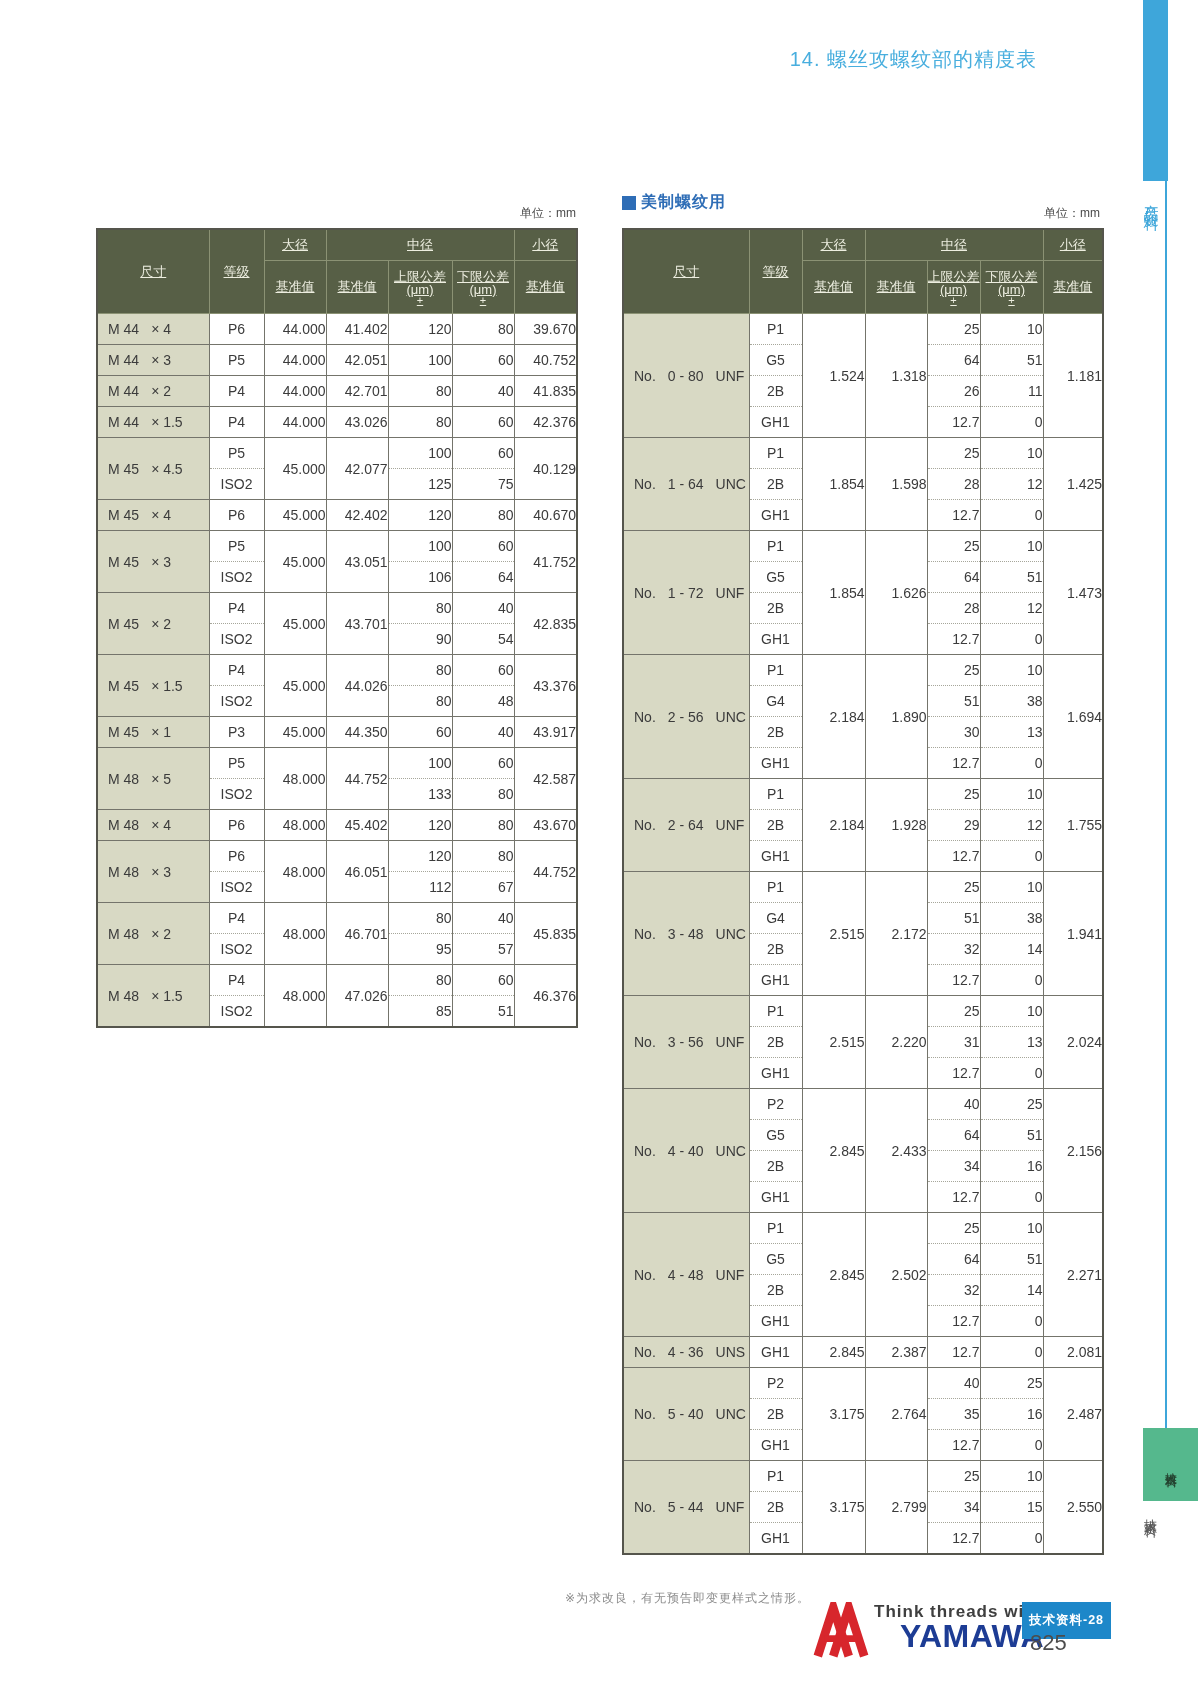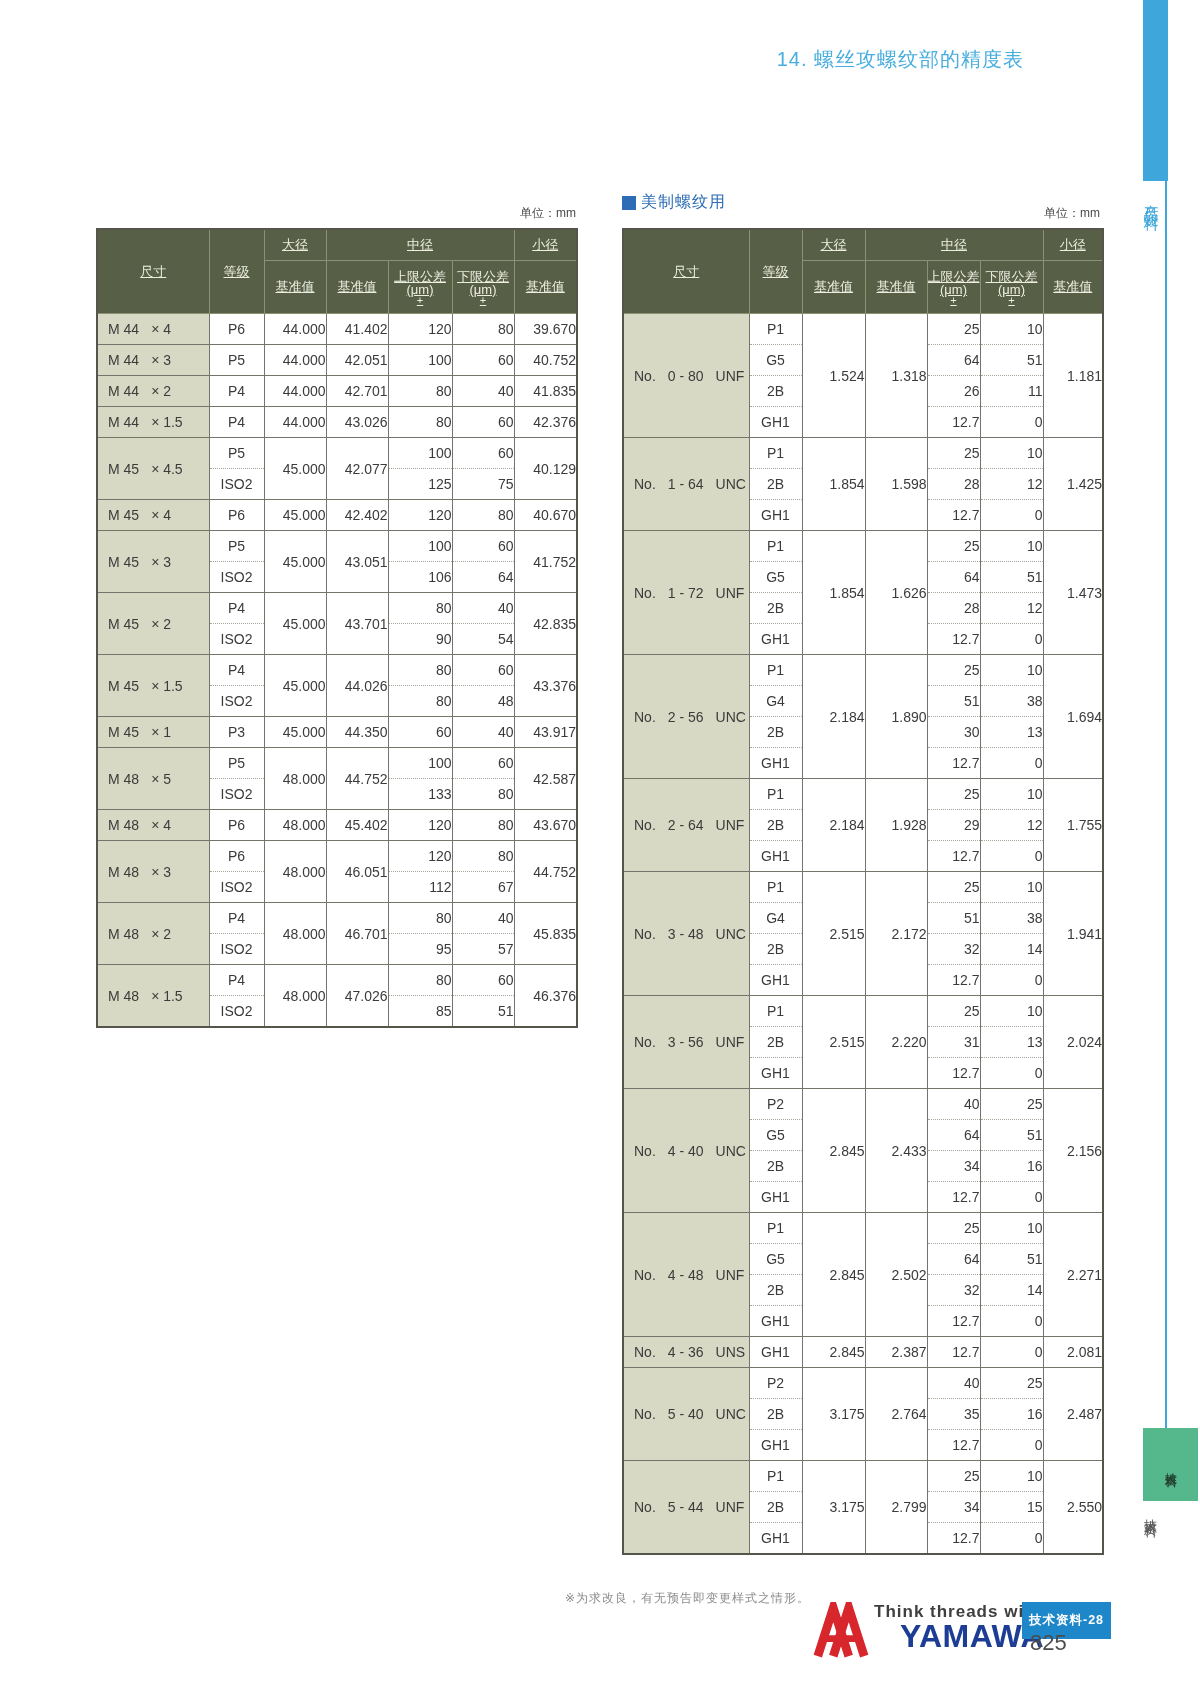--- a/index.html
+++ b/index.html
@@ -3,31 +3,31 @@
 <meta charset="utf-8">
 <style>
   html,body{margin:0;padding:0;}
   body{
     width:1200px;height:1698px;position:relative;background:#ffffff;
     font-family:"Liberation Sans","DejaVu Sans",sans-serif;
     color:#3b3b3b;overflow:hidden;
   }
   
   .page-title{
-    position:absolute;top:46px;right:176px;
+    position:absolute;top:46px;right:163px;
     font-size:20px;letter-spacing:1px;color:#48aede;
   }
   
   .unit-label{position:absolute;top:205px;font-size:12px;color:#4a4a4a;text-align:right;}
   .unit-left{left:96px;width:480px;}
   .unit-right{left:622px;width:478px;}
   
   .section-title{position:absolute;top:192px;left:622px;display:flex;align-items:center;gap:5px;}
   .section-title .sq{width:14px;height:14px;background:#2e6db6;}
-  .section-title .txt{font-size:16px;font-weight:400;color:#2e6db6;letter-spacing:1px;text-align:center;}
+  .section-title .txt{font-size:16px;font-weight:700;color:#2e6db6;letter-spacing:1px;text-align:center;}
   
   .tbl-wrap{position:absolute;}
   #metric-wrap{left:96px;top:228px;}
   #unified-wrap{left:622px;top:228px;}
   table.dtable{border-collapse:collapse;table-layout:fixed;background:#fff;border:2px solid #55554c;}
   table.dtable th,table.dtable td{overflow:hidden;white-space:nowrap;padding:0;}
   table.dtable th{
     background:#575f46;color:#edeee0;font-weight:normal;font-size:13px;
     border:1px solid #8b9274;text-align:center;text-decoration:underline;
   }

